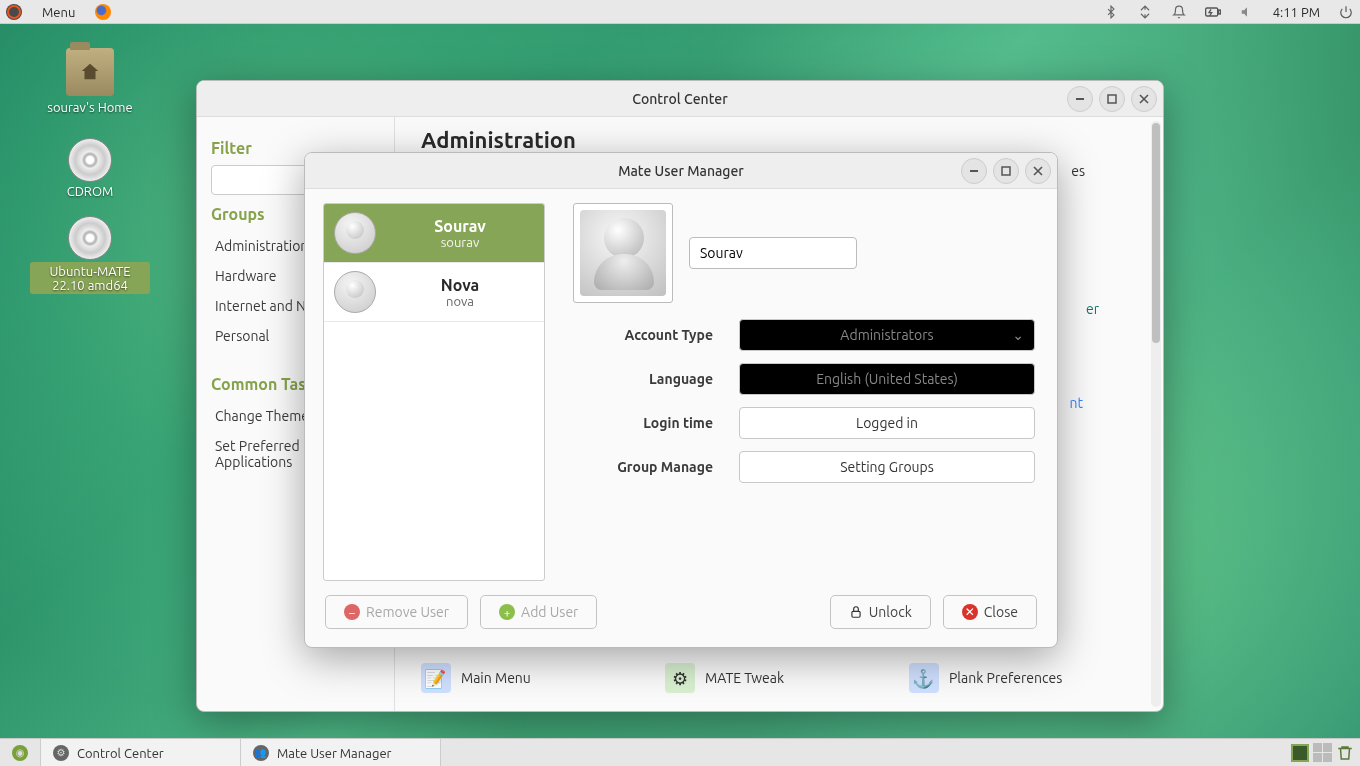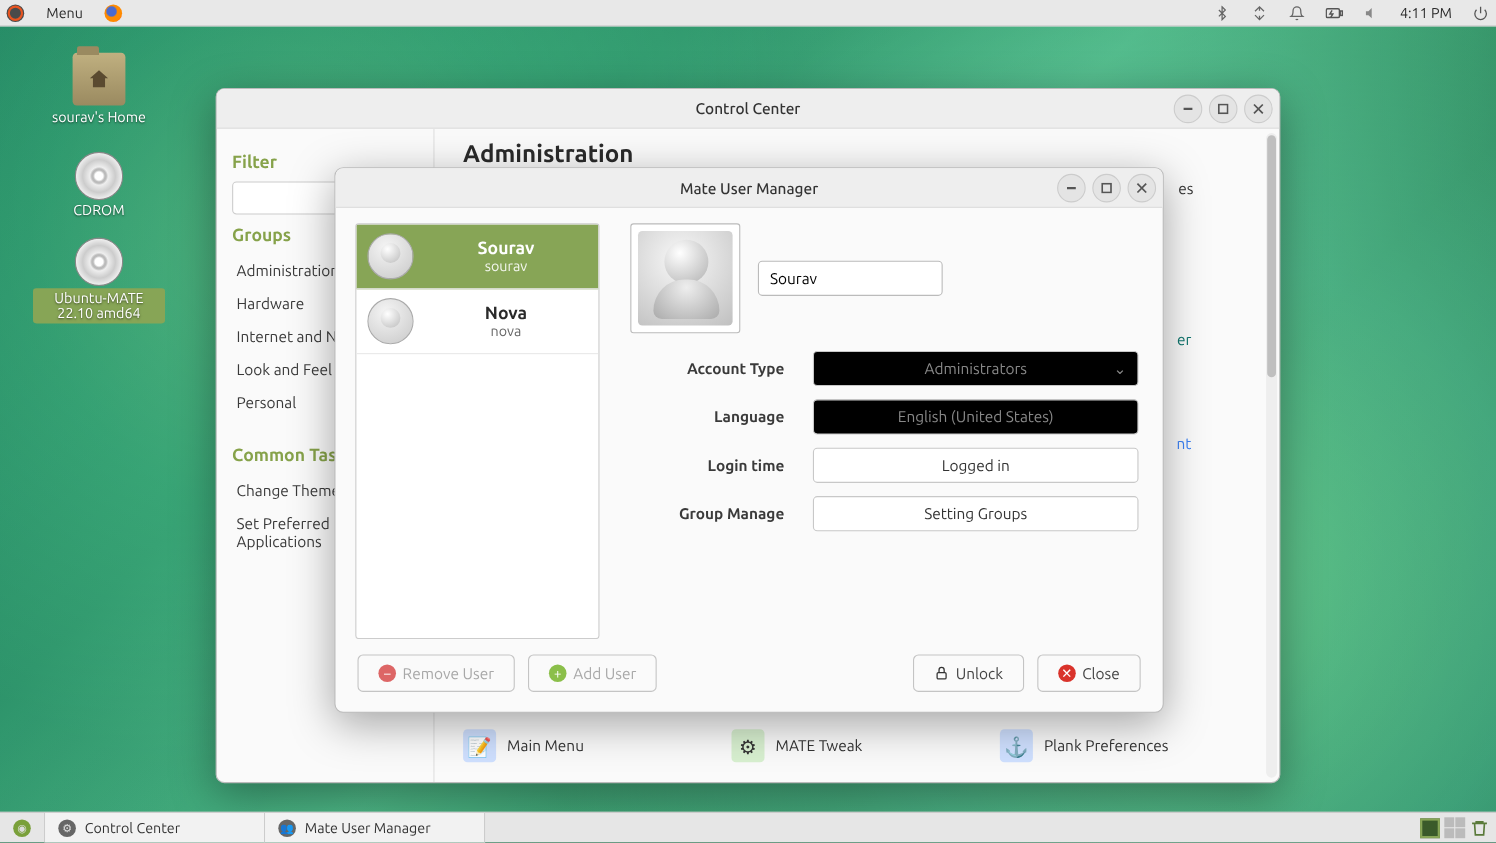--- a/index.html
+++ b/index.html
@@ -275,21 +275,20 @@
               <circle cx="10" cy="10" r="7"></circle>
               <path d="M21 21l-6-6"></path>
             </svg>
           </span>
         <input class="cc-search" placeholder="" style="">
       </div>
       <h3>Groups</h3>
       <div class="item">Administration</div>
       <div class="item">Hardware</div>
       <div class="item">Internet and Network</div>
-      <div class="item">Look and Feel</div>
       <div class="item">Personal</div>
       <h3 style="margin-top:24px">Common Tasks</h3>
       <div class="item">Change Theme</div>
       <div class="item" style="white-space:normal">Set Preferred Applications</div>
     </div>
     <div class="cc-main">
       <h2>Administration</h2>
       <div style="height:470px"></div>
       <div class="cc-grid" style="position:absolute; left:26px; right:30px; bottom:18px;">
         <div class="cc-item">
@@ -300,21 +299,21 @@
           <span class="ico" style="background:#d8f0d0;">⚙</span>
           <span>MATE Tweak</span>
         </div>
         <div class="cc-item">
           <span class="ico" style="background:#cfe0ff;">⚓</span>
           <span>Plank Preferences</span>
         </div>
       </div>
 
       <span style="position:absolute; right:78px; top:46px; color:#333; font-size:14px;">es</span>
-      <span style="position:absolute; right:80px; top:184px; color:#0f766e; font-size:14px;">er</span>
+      <span style="position:absolute; right:64px; top:184px; color:#0f766e; font-size:14px;">er</span>
       <span style="position:absolute; right:80px; top:278px; color:#3b82f6; font-size:14px;">nt</span>
       <div class="cc-scroll">
           <div class="thumb"></div>
         </div>
     </div>
   </div>
 </div>
 
 <div class="window um-window">
   <div class="titlebar">

